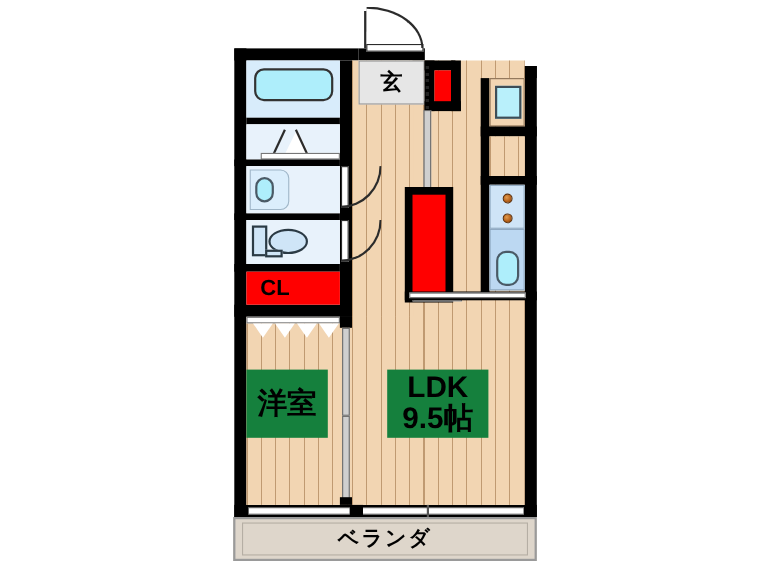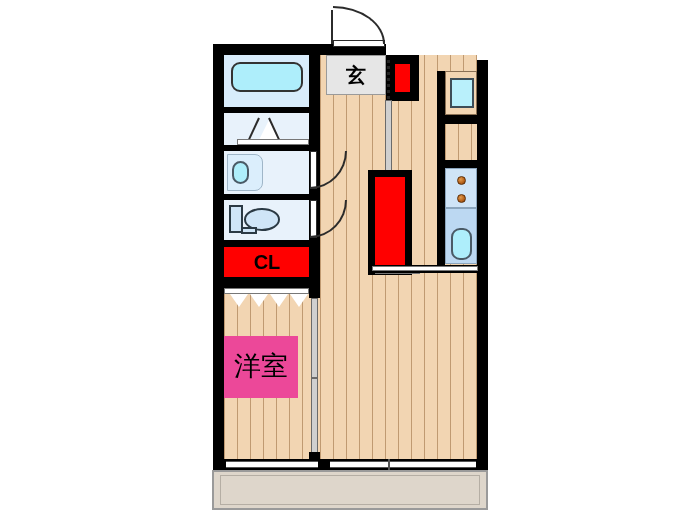--- a/index.html
+++ b/index.html
@@ -26,24 +26,24 @@
   .floor-tile{background:#e8f2fb;}
   .floor-genkan{background:#e6e6e6;}
   .floor-balcony{background:#ded6cb;}
   .red{background:#ff0000;}
 
   
   .label{
     position:absolute;
     display:flex;flex-direction:column;
     align-items:center;justify-content:center;
-    color:#000;background:#ec4899;
+    color:#000;background:#15803d;
     line-height:1.02;
     white-space:nowrap;
-    font-weight:400;
+    font-weight:700;
   }
   .lbl-room{font-size:27px;letter-spacing:0px;}
   .lbl-area{font-size:27px;}
   .lbl-cl{font-size:20px;font-weight:700;color:#000;background:transparent;}
   .lbl-gen{font-size:20px;font-weight:700;background:transparent;}
   .lbl-bal{font-size:19px;font-weight:700;background:transparent;letter-spacing:2px;}
 
   
   .tub{
     background:#aeeefb;border:2px solid #333;border-radius:9px;
@@ -78,20 +78,21 @@
   .thinwhite{background:#ffffff;border:1px solid #777;}
   .greybar{background:#cfcfcf;border:1px solid #6a6a6a;}
 </style>
 </head>
 <body>
 
 <div id="plan">
 
   <div class="abs floor-balcony" style="left:212px;top:470px;width:276px;height:40px;border:2px solid #9a9a9a;"></div>
   <div class="abs" style="left:220px;top:475px;width:260px;height:30px;border:1px solid #b5aea4;"></div>
+  <div class="label lbl-bal" style="left:280px;top:478px;width:140px;height:24px;">ベランダ</div>
 
   <div class="abs wall" style="left:213px;top:44px;width:11px;height:426px;"></div>
 
   <div class="abs wall" style="left:477px;top:60px;width:11px;height:410px;"></div>
 
   <div class="abs wall" style="left:213px;top:44px;width:113px;height:11px;"></div>
 
   <div class="abs wall" style="left:326px;top:44px;width:60px;height:11px;"></div>
 
   <div class="abs wall" style="left:375px;top:44px;width:11px;height:24px;"></div>
@@ -143,21 +144,21 @@
   <div class="abs toilet-tank" style="left:229px;top:205px;width:14px;height:28px;"></div>
   <div class="abs toilet-bowl" style="left:244px;top:208px;width:36px;height:23px;"></div>
   <div class="abs toilet-foot" style="left:241px;top:227px;width:16px;height:7px;"></div>
 
   <div class="abs leaf" style="left:310px;top:200px;width:7px;height:38px;"></div>
   <div class="abs arc arc-br" style="left:310px;top:200px;width:37px;height:38px;"></div>
 
   <div class="abs wall" style="left:213px;top:240px;width:96px;height:7px;"></div>
 
   <div class="abs red" style="left:224px;top:247px;width:85px;height:30px;"></div>
-  <div class="label lbl-cl" style="left:237px;top:250px;width:60px;height:24px;">CL</div>
+  <div class="label lbl-cl" style="left:220px;top:250px;width:60px;height:24px;">CL</div>
 
   <div class="abs thinwhite" style="left:224px;top:288px;width:85px;height:6px;"></div>
   <div class="abs" style="left:230px;top:294px;width:0;height:0;border-left:9px solid transparent;border-right:9px solid transparent;border-top:13px solid #ffffff;"></div>
   <div class="abs" style="left:250px;top:294px;width:0;height:0;border-left:9px solid transparent;border-right:9px solid transparent;border-top:13px solid #ffffff;"></div>
   <div class="abs" style="left:270px;top:294px;width:0;height:0;border-left:9px solid transparent;border-right:9px solid transparent;border-top:13px solid #ffffff;"></div>
   <div class="abs" style="left:290px;top:294px;width:0;height:0;border-left:9px solid transparent;border-right:9px solid transparent;border-top:13px solid #ffffff;"></div>
 
   <div class="abs wall" style="left:309px;top:288px;width:11px;height:10px;"></div>
   <div class="abs greybar" style="left:311px;top:298px;width:7px;height:80px;"></div>
   <div class="abs greybar" style="left:311px;top:378px;width:7px;height:78px;"></div>
@@ -198,14 +199,18 @@
 
   <div class="abs slider" style="left:226px;top:461px;width:92px;height:7px;"></div>
   <div class="abs slider" style="left:330px;top:461px;width:146px;height:7px;"></div>
   <div class="abs sliderline" style="left:388px;top:459px;width:2px;height:11px;"></div>
   <div class="abs wall" style="left:318px;top:459px;width:12px;height:11px;"></div>
 
   <div class="label" style="left:224px;top:336px;width:74px;height:62px;">
     <span class="lbl-room">洋室</span>
   </div>
 
+  <div class="label" style="left:352px;top:336px;width:92px;height:62px;">
+    <span class="lbl-room">LDK</span>
+    <span class="lbl-area">9.5帖</span>
+  </div>
 
 </div>
 
 </body></html>

